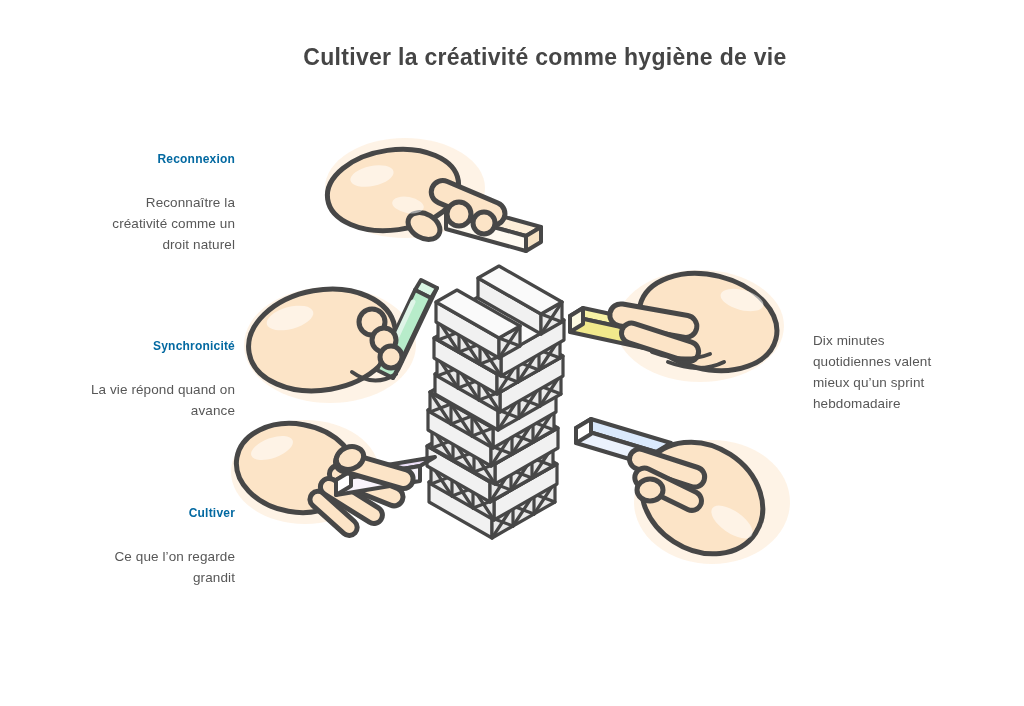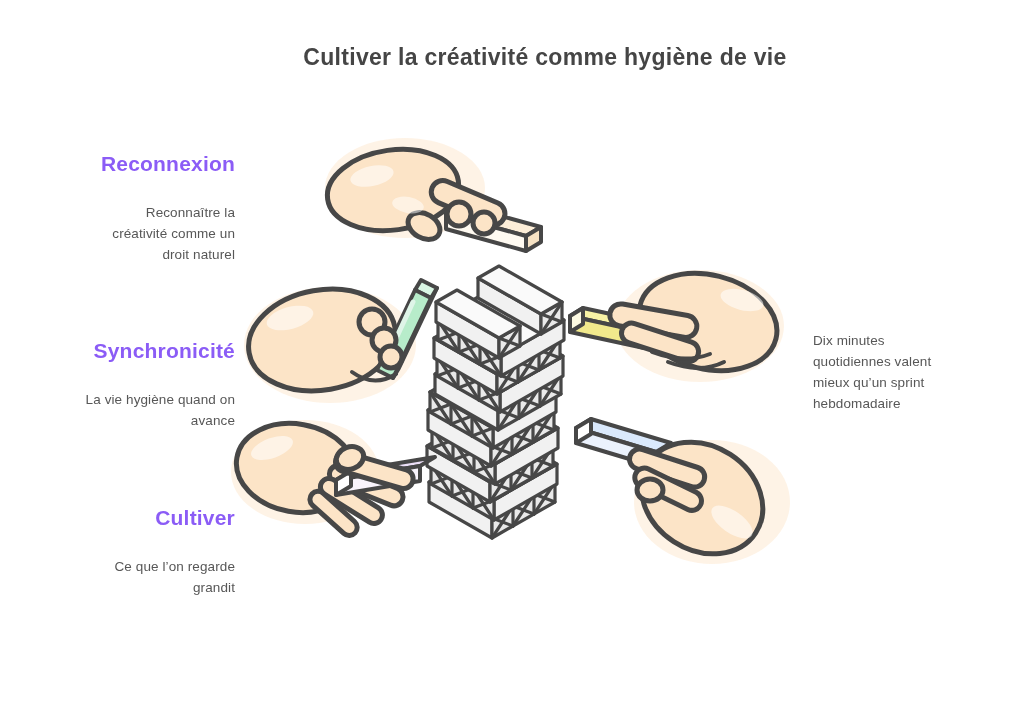--- a/index.html
+++ b/index.html
@@ -8,21 +8,21 @@
     font-family:"Liberation Sans", sans-serif;color:#3d3d3d;
   }
   #scene{position:absolute;left:0;top:0;width:1024px;height:706px;}
   .page-title{
     position:absolute;left:0;top:44px;width:1016px;text-align:center;
     font-size:23px;font-weight:bold;letter-spacing:.3px;color:#454545;padding-left:37px;
   }
   .concept{position:absolute;}
   .concept.left{text-align:right;}
   .concept.right{text-align:left;}
-  .concept-heading{font-size:21px;font-weight:bold;color:#8b5cf6;letter-spacing:.2px;}
+  .concept-heading{font-size:12px;font-weight:bold;color:#0369a1;letter-spacing:.2px;}
   .concept-desc{
     margin-top:27px;font-size:13.5px;line-height:1.55;color:#575757;
     white-space:pre-line;letter-spacing:.1px;
   }
   
   .tower-g{stroke:#474747;stroke-width:3.2;stroke-linejoin:round;stroke-linecap:round;}
   .hand-g{stroke:#474747;stroke-width:5;stroke-linejoin:round;stroke-linecap:round;}
   .hand-g .thin{stroke-width:4;fill:none;}
   .hand-g .noline{stroke:none;}
   .block-g{stroke:#474747;stroke-width:4;stroke-linejoin:round;}
@@ -167,21 +167,21 @@
 
   <div class="concept left" style="left:45px;top:152px;width:190px;">
     <div class="concept-heading">Reconnexion</div>
     <div class="concept-desc">Reconnaître la
 créativité comme un
 droit naturel</div>
   </div>
 
   <div class="concept left" style="left:45px;top:339px;width:190px;">
     <div class="concept-heading">Synchronicité</div>
-    <div class="concept-desc">La vie hygiène quand on
+    <div class="concept-desc">La vie répond quand on
 avance</div>
   </div>
 
   <div class="concept left" style="left:45px;top:506px;width:190px;">
     <div class="concept-heading">Cultiver</div>
     <div class="concept-desc">Ce que l’on regarde
 grandit</div>
   </div>
 
   <div class="concept right" style="left:813px;top:304px;width:175px;">

